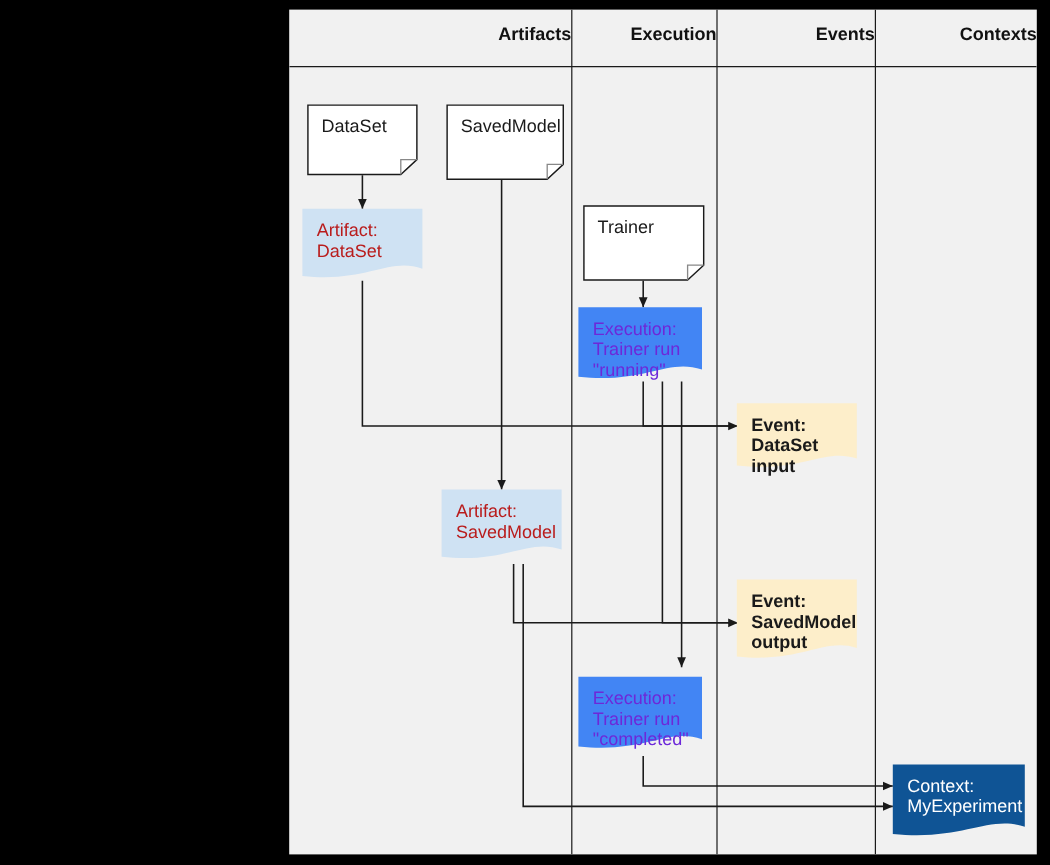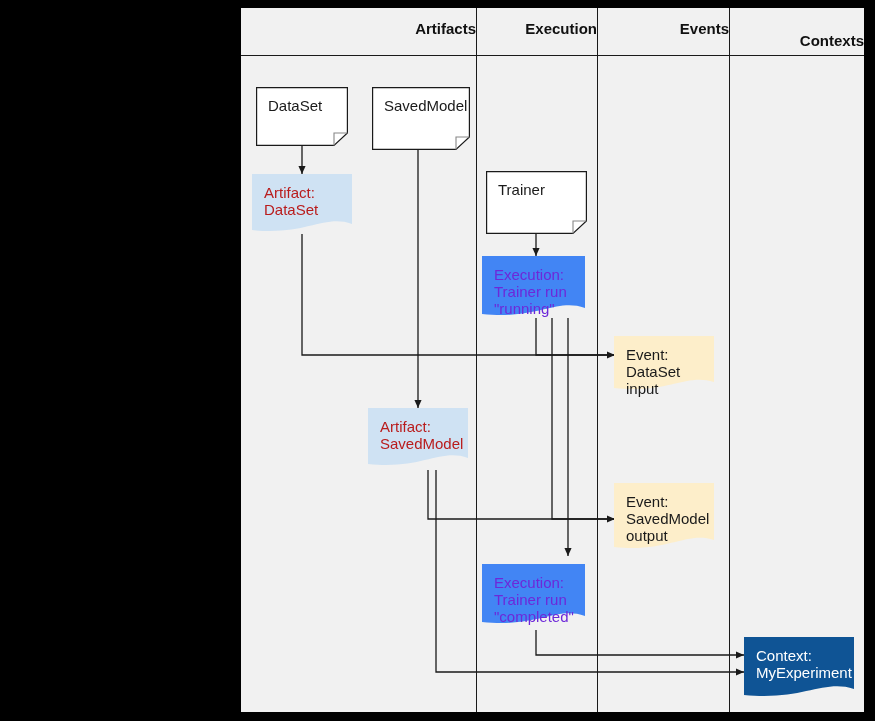--- a/index.html
+++ b/index.html
@@ -56,21 +56,21 @@
     left: 12px;
     top: 10px;
     right: 8px;
     font-size: 15px;
     line-height: 17px;
     white-space: pre-line;
   }
   .doc-shape .label { color: #1a1a1a; }
   .note-artifact .label { color: #b91c1c; }
   .note-execution .label { color: #6d28d9; }
-  .note-event .label { color: #1a1a1a; }
+  .note-event .label { color: #1a1a1a; font-weight: bold; }
   .note-context .label { color: #ffffff; }
   .shape svg {
     position: absolute;
     left: 0;
     top: 0;
     overflow: visible;
   }
   
   #connectors {
     position: absolute;
@@ -87,21 +87,21 @@
 <div id="stage">
   <div id="canvas">
 
     <div class="lane-divider" style="left:235px;"></div>
     <div class="lane-divider" style="left:356px;"></div>
     <div class="lane-divider" style="left:488px;"></div>
 
     <div class="lane-title" style="left:0px;   top:12px; width:235px;">Artifacts</div>
     <div class="lane-title" style="left:235px; top:12px; width:121px;">Execution</div>
     <div class="lane-title" style="left:356px; top:12px; width:132px;">Events</div>
-    <div class="lane-title" style="left:488px; top:24px; width:135px;">Contexts</div>
+    <div class="lane-title" style="left:488px; top:12px; width:135px;">Contexts</div>
 
     <svg id="connectors" viewBox="0 0 623 704">
       <defs>
         <marker id="arrow" viewBox="0 0 10 10" refX="9" refY="5" markerWidth="7" markerHeight="7" orient="auto-start-reverse">
           <path d="M 0 1 L 9 5 L 0 9 z" fill="#1a1a1a"></path>
         </marker>
       </defs>
       <g stroke="#1a1a1a" stroke-width="1.3" fill="none">
 
         <path d="M 0 47.5 L 623 47.5" stroke-width="1.2"></path>

